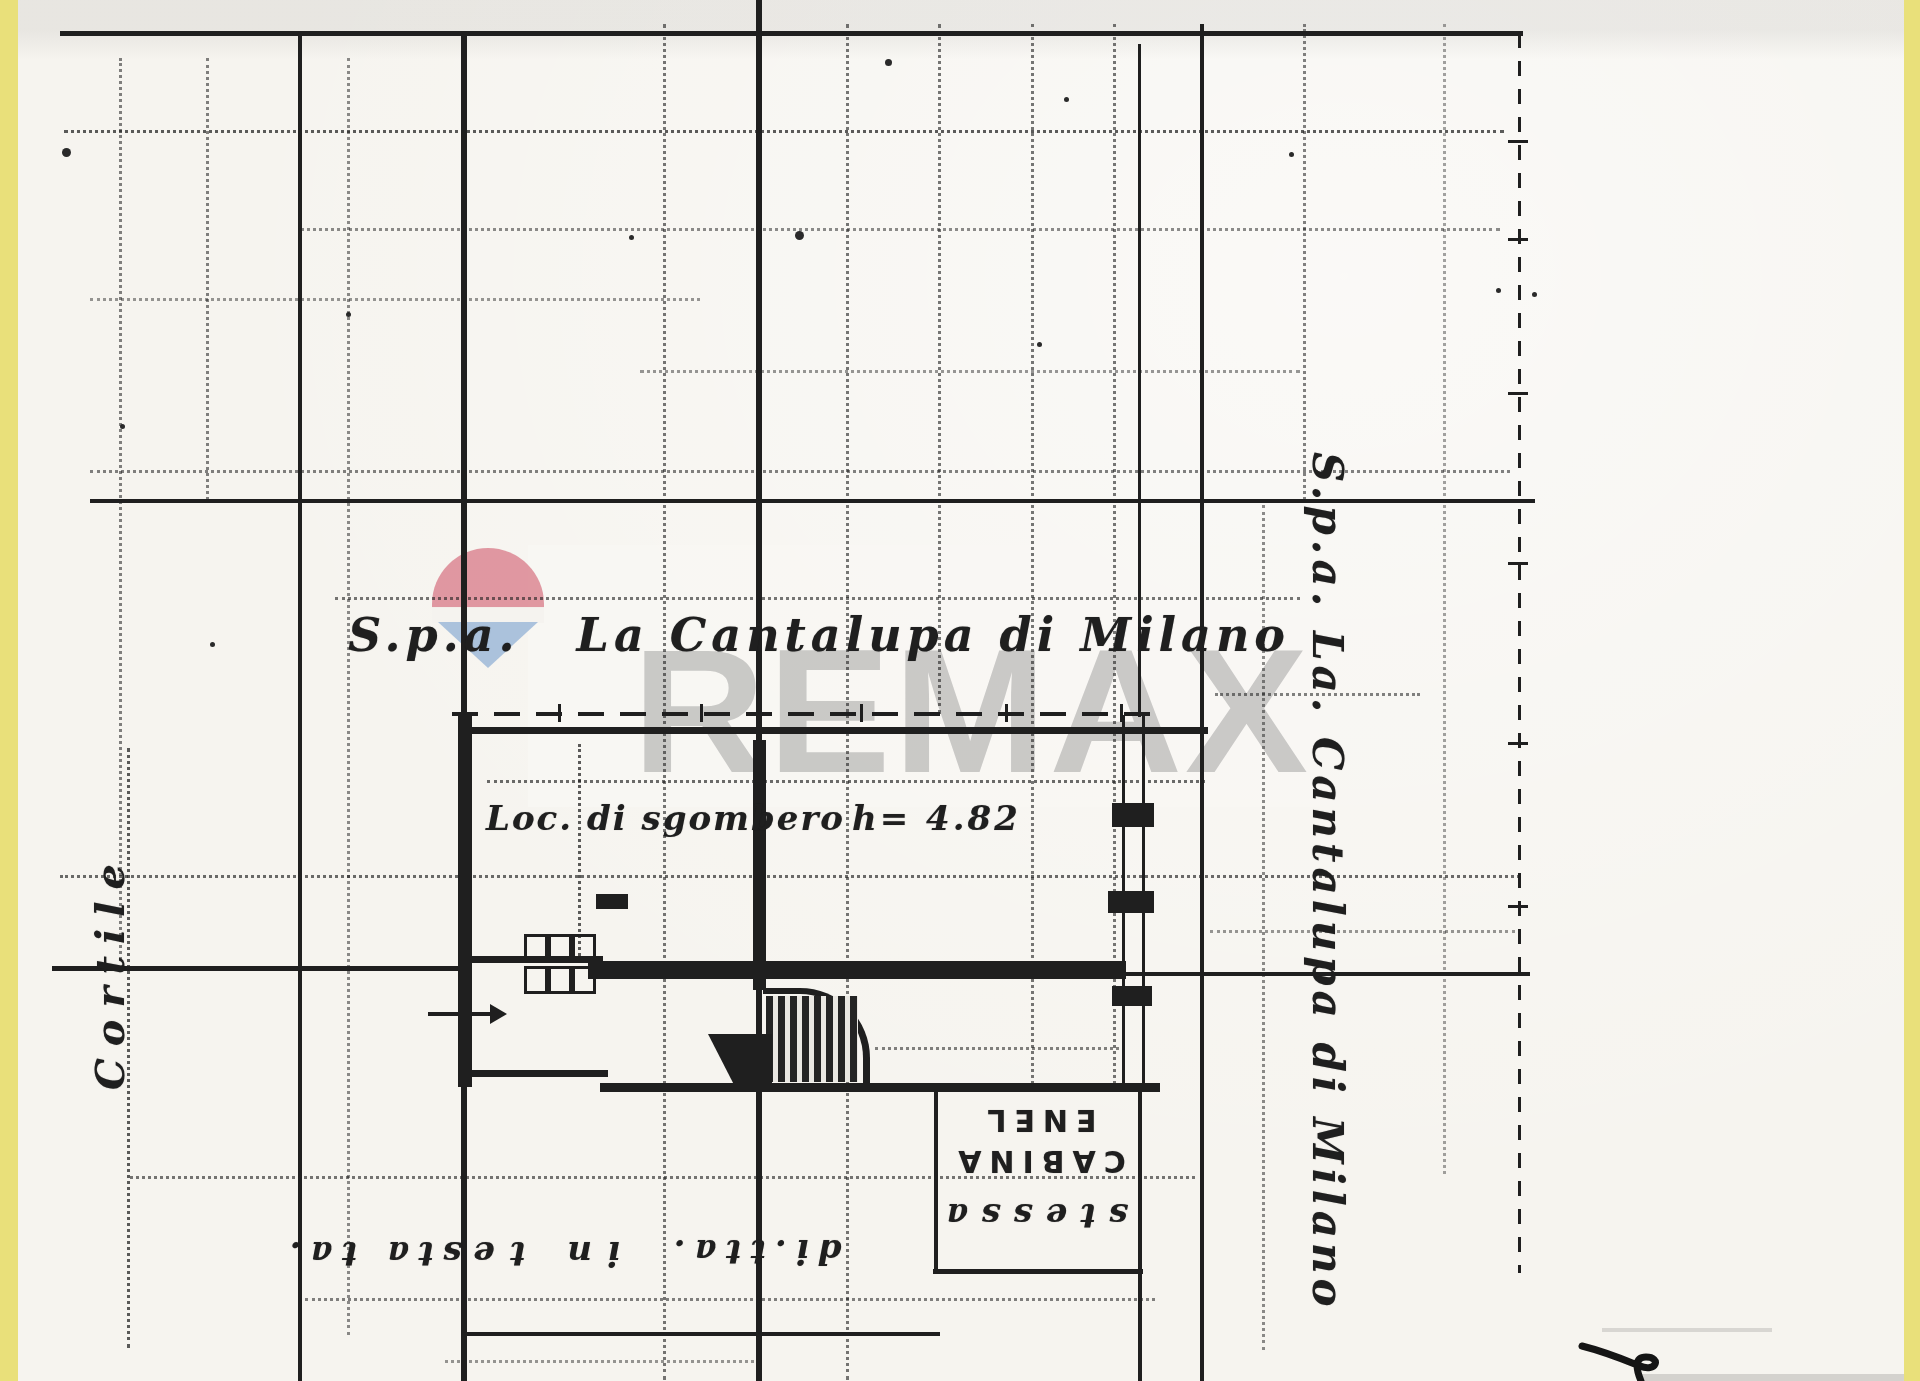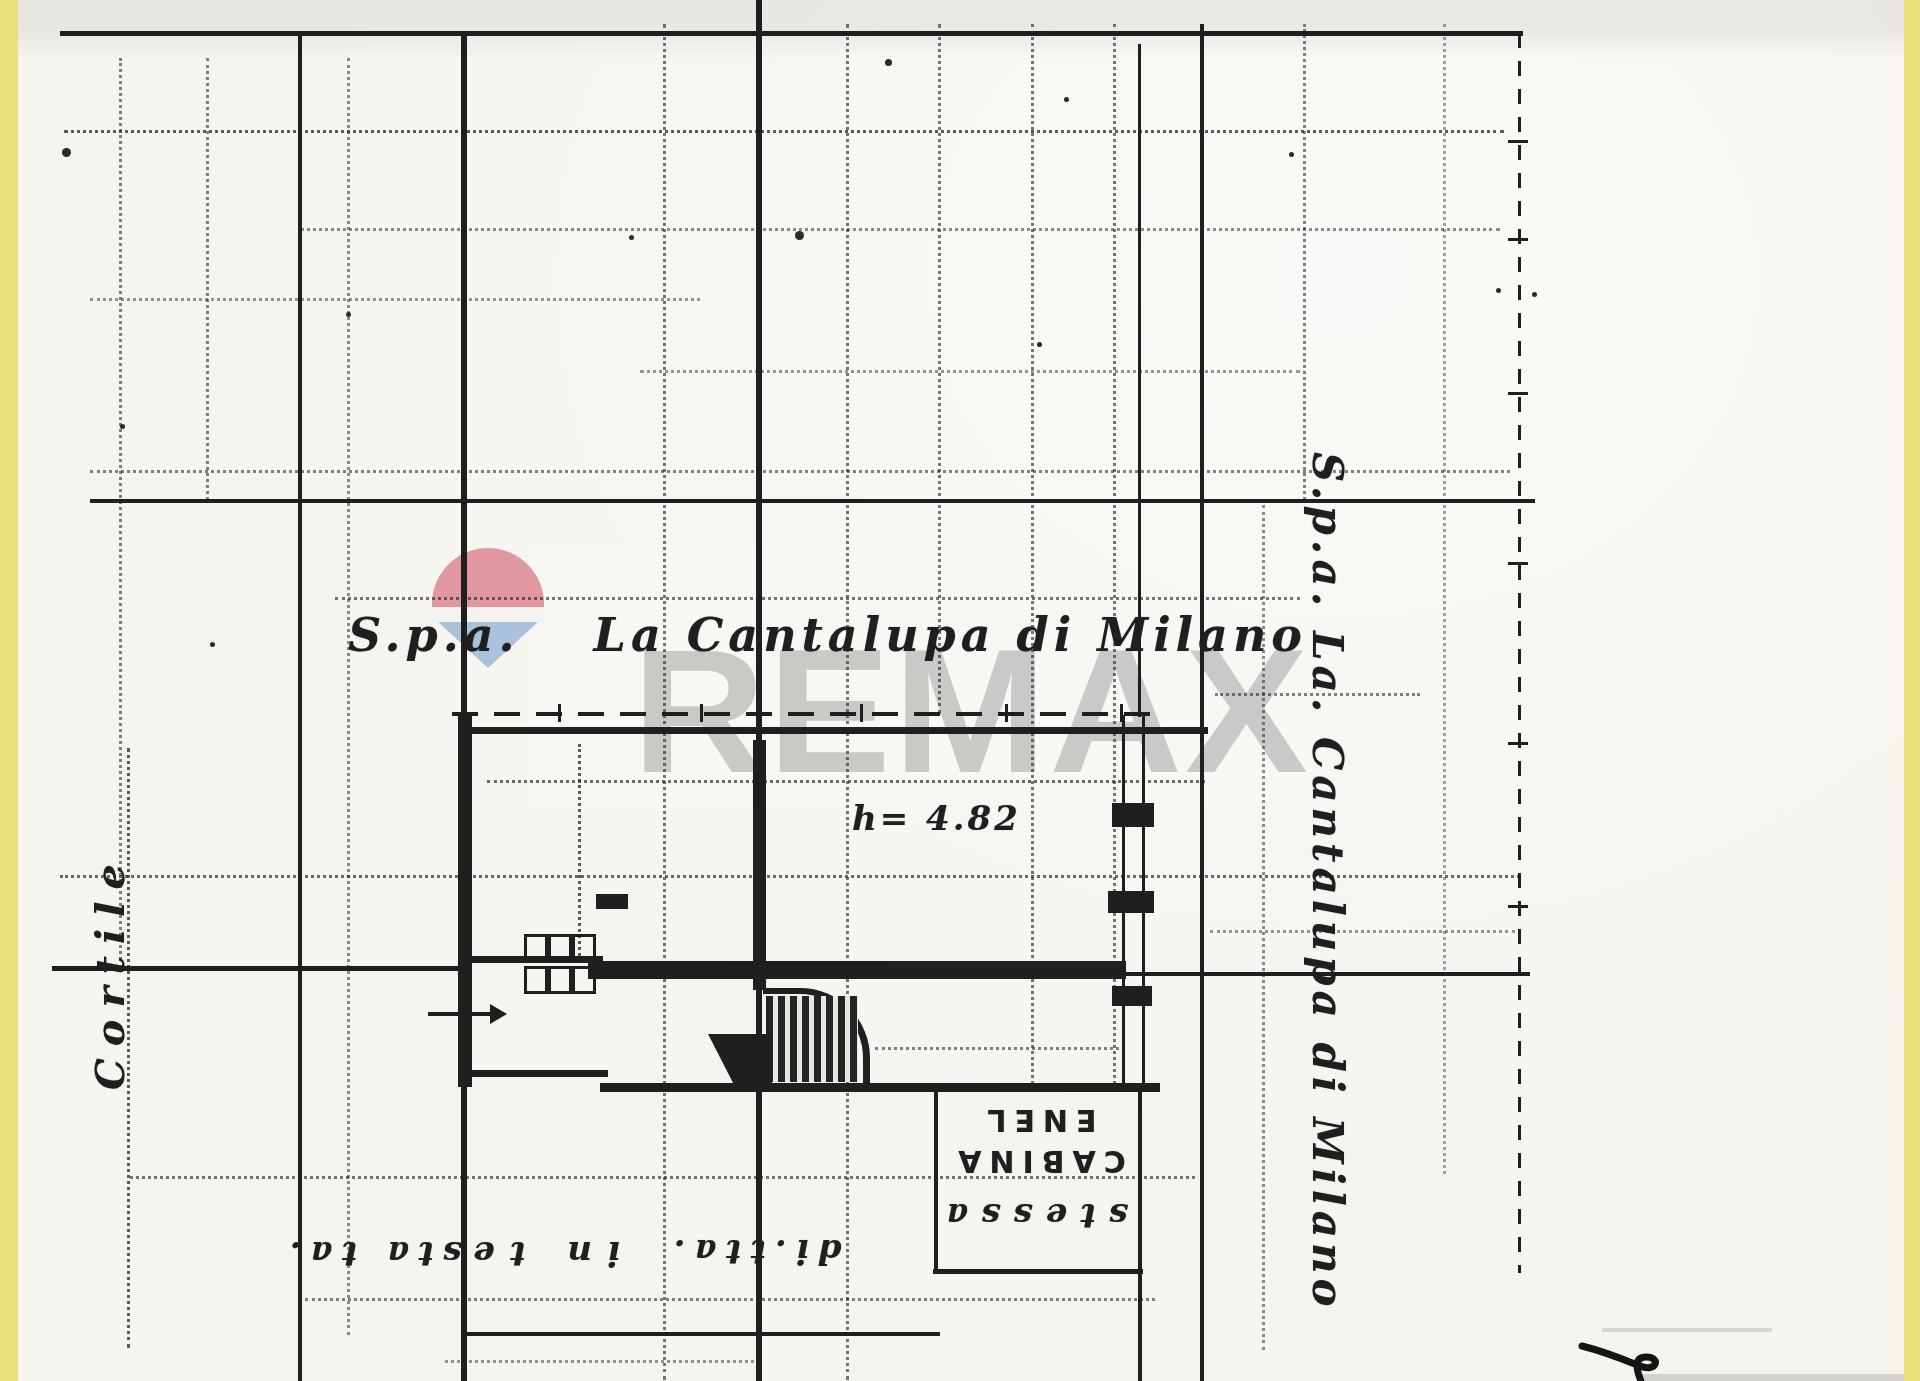--- a/index.html
+++ b/index.html
@@ -142,24 +142,25 @@
   <div class="box" style="left:572px;top:934px;width:18px;height:22px;"></div>
   <div class="box" style="left:524px;top:966px;width:18px;height:22px;"></div>
   <div class="box" style="left:548px;top:966px;width:18px;height:22px;"></div>
   <div class="box" style="left:572px;top:966px;width:18px;height:22px;"></div>
   <div class="arrow-shaft"></div>
   <div class="arrow-head"></div>
 
   <div class="vl" style="left:934px;top:1092px;width:4px;height:180px;"></div>
   <div class="hl" style="left:933px;top:1269px;width:210px;height:5px;"></div>
 
-  <div class="txt" style="left:348px;top:608px;font-size:46px;letter-spacing:5px;display:flex;gap:74px;">
+  <div class="txt" style="left:348px;top:608px;font-size:46px;letter-spacing:5px;display:flex;gap:57px;">
     <span>S.p.a.</span>
     <span>La Cantalupa di Milano</span>
   </div>
+  <div class="txt" style="left:486px;top:798px;font-size:34px;letter-spacing:2px;">Loc. di sgombero</div>
   <div class="txt" style="left:852px;top:798px;font-size:34px;letter-spacing:3px;">h= 4.82</div>
   <div class="txt" style="left:86px;top:1090px;font-size:40px;letter-spacing:12px;transform-origin:0 0;transform:rotate(-90deg);">Cortile</div>
   <div class="txt" style="left:1352px;top:452px;font-size:42px;letter-spacing:5px;transform-origin:0 0;transform:rotate(90deg);">S.p.a. La. Cantalupa di Milano</div>
 
   <div class="txt print" style="left:938px;top:1100px;width:200px;font-size:30px;font-weight:700;letter-spacing:8px;line-height:1.35;text-align:center;transform:rotate(180deg);">
     <div>CABINA</div>
     <div>ENEL</div>
   </div>
   <div class="txt" style="left:946px;top:1196px;width:182px;font-size:34px;letter-spacing:13px;text-align:center;transform:rotate(180deg);">stessa</div>
   <div class="txt" style="left:658px;top:1232px;width:190px;font-size:34px;letter-spacing:9px;text-align:center;transform:rotate(180deg);">di.tta.</div>

